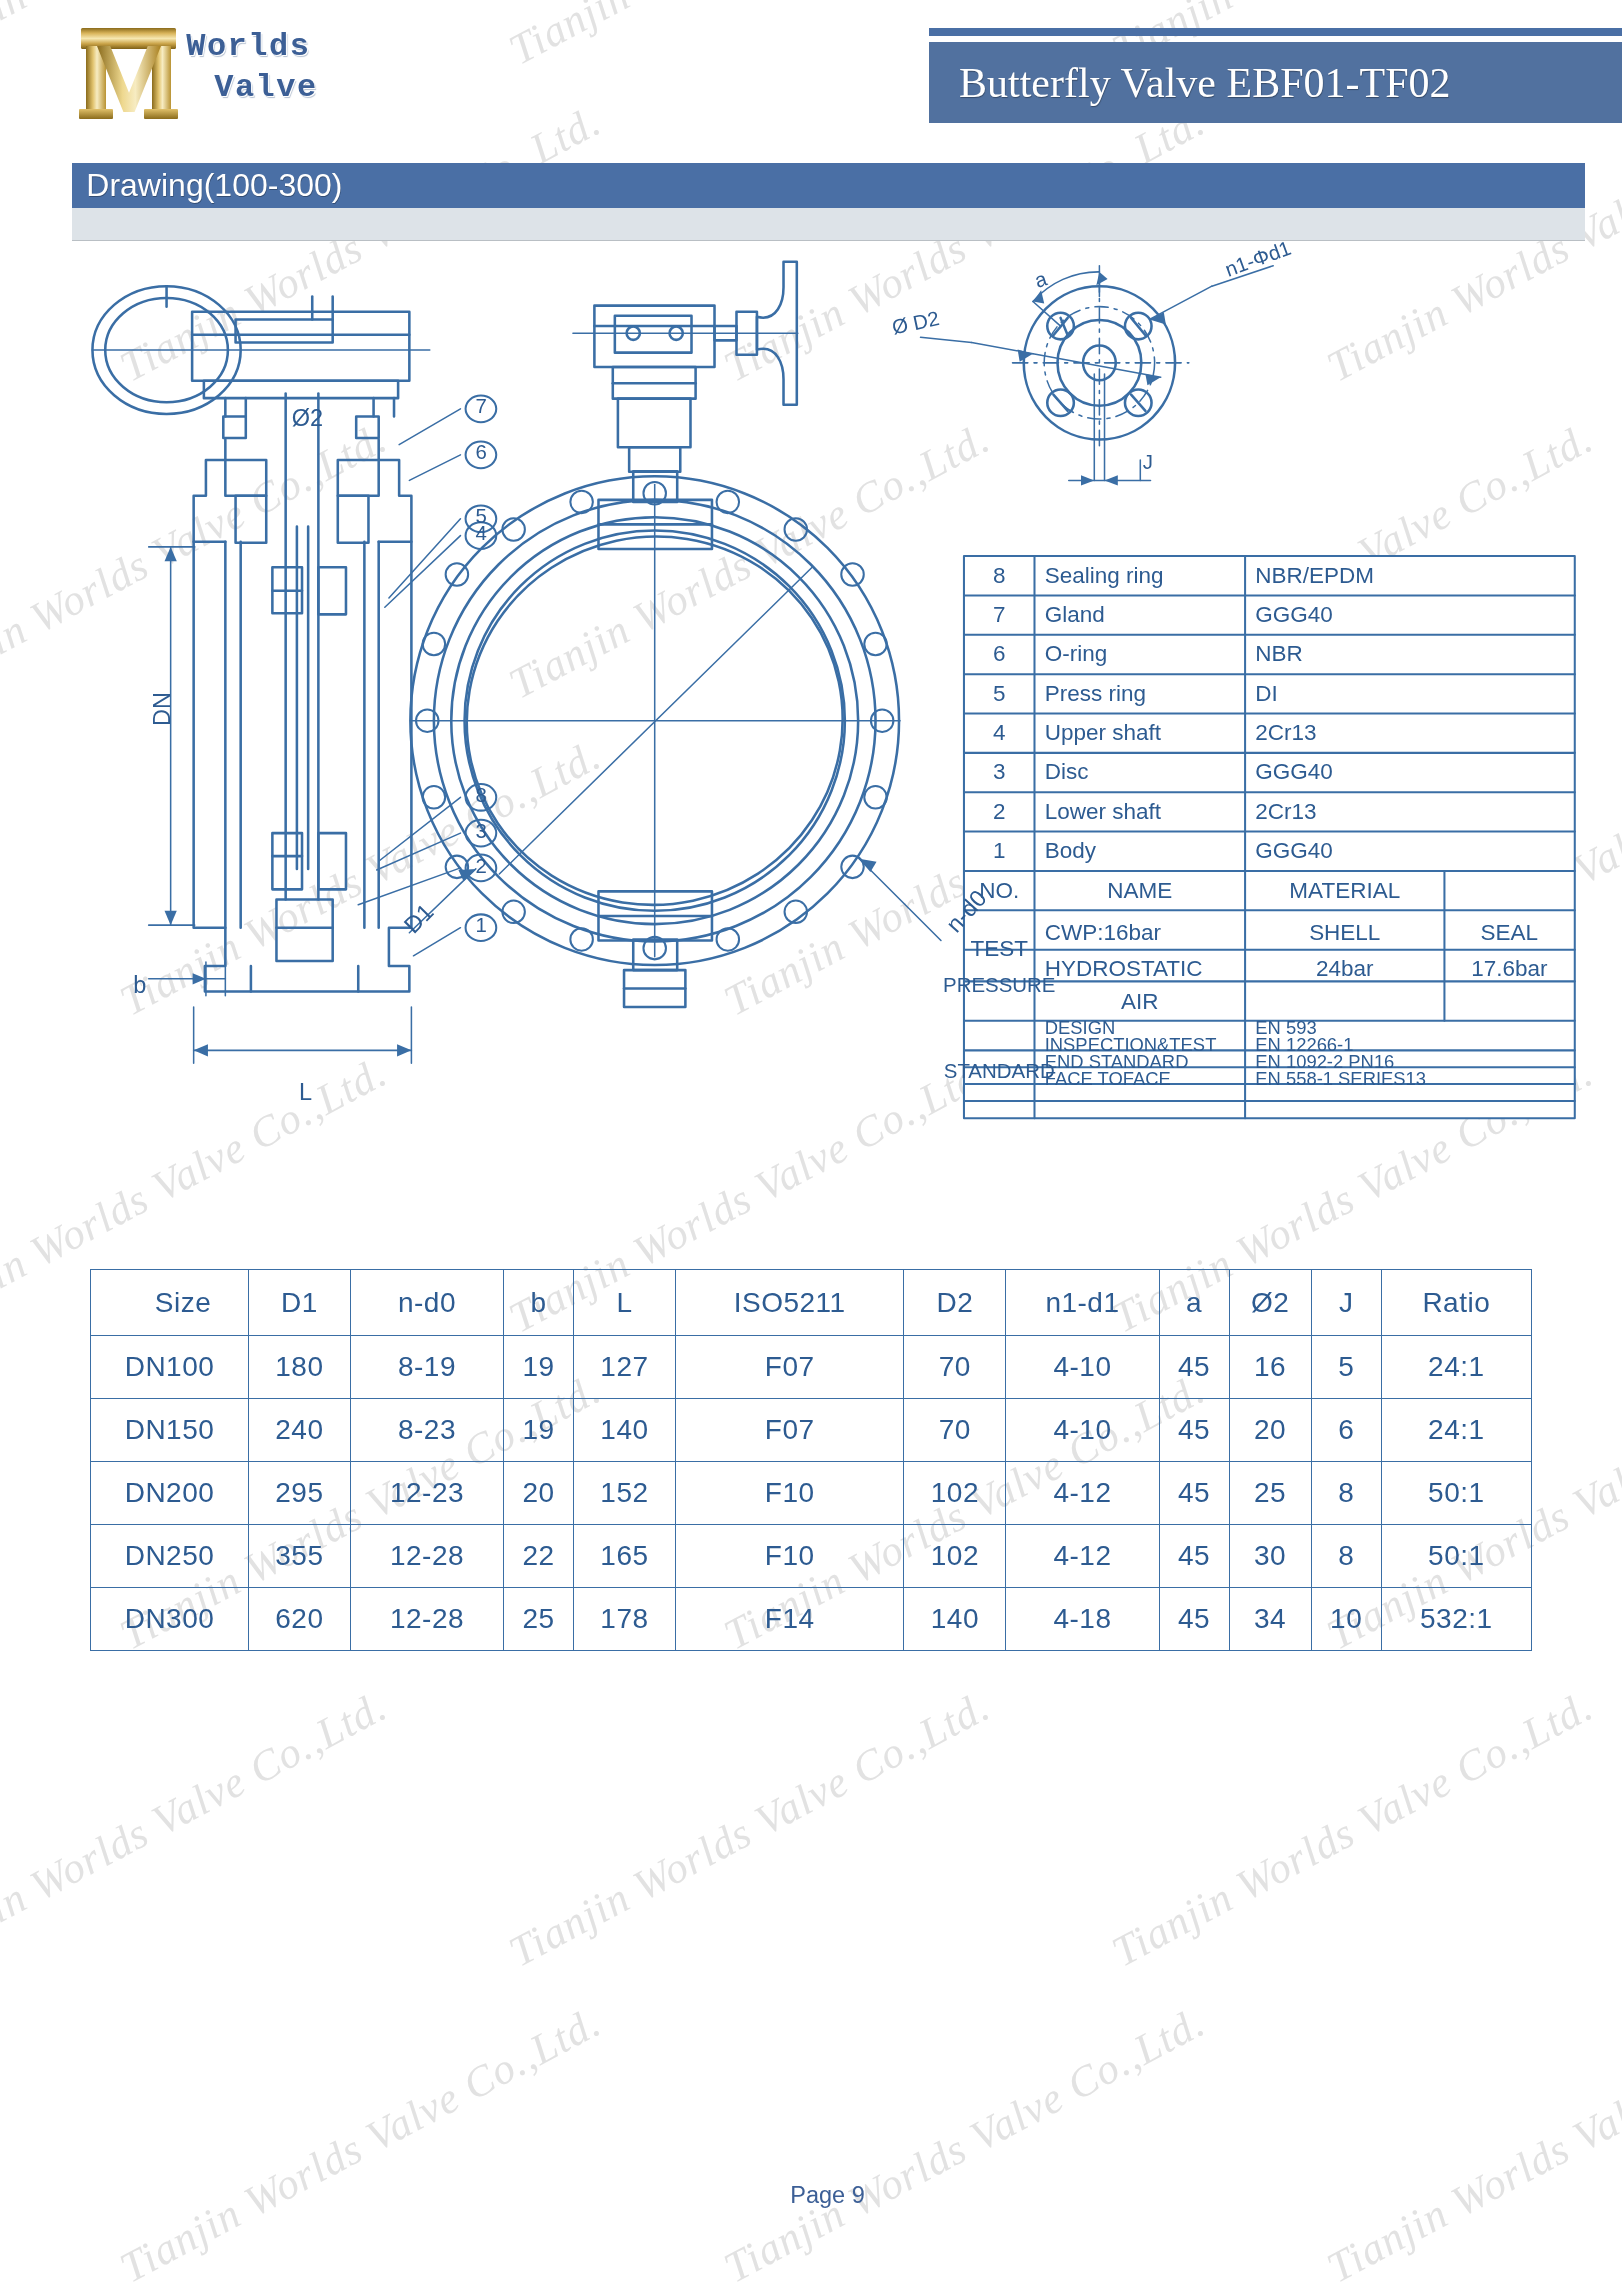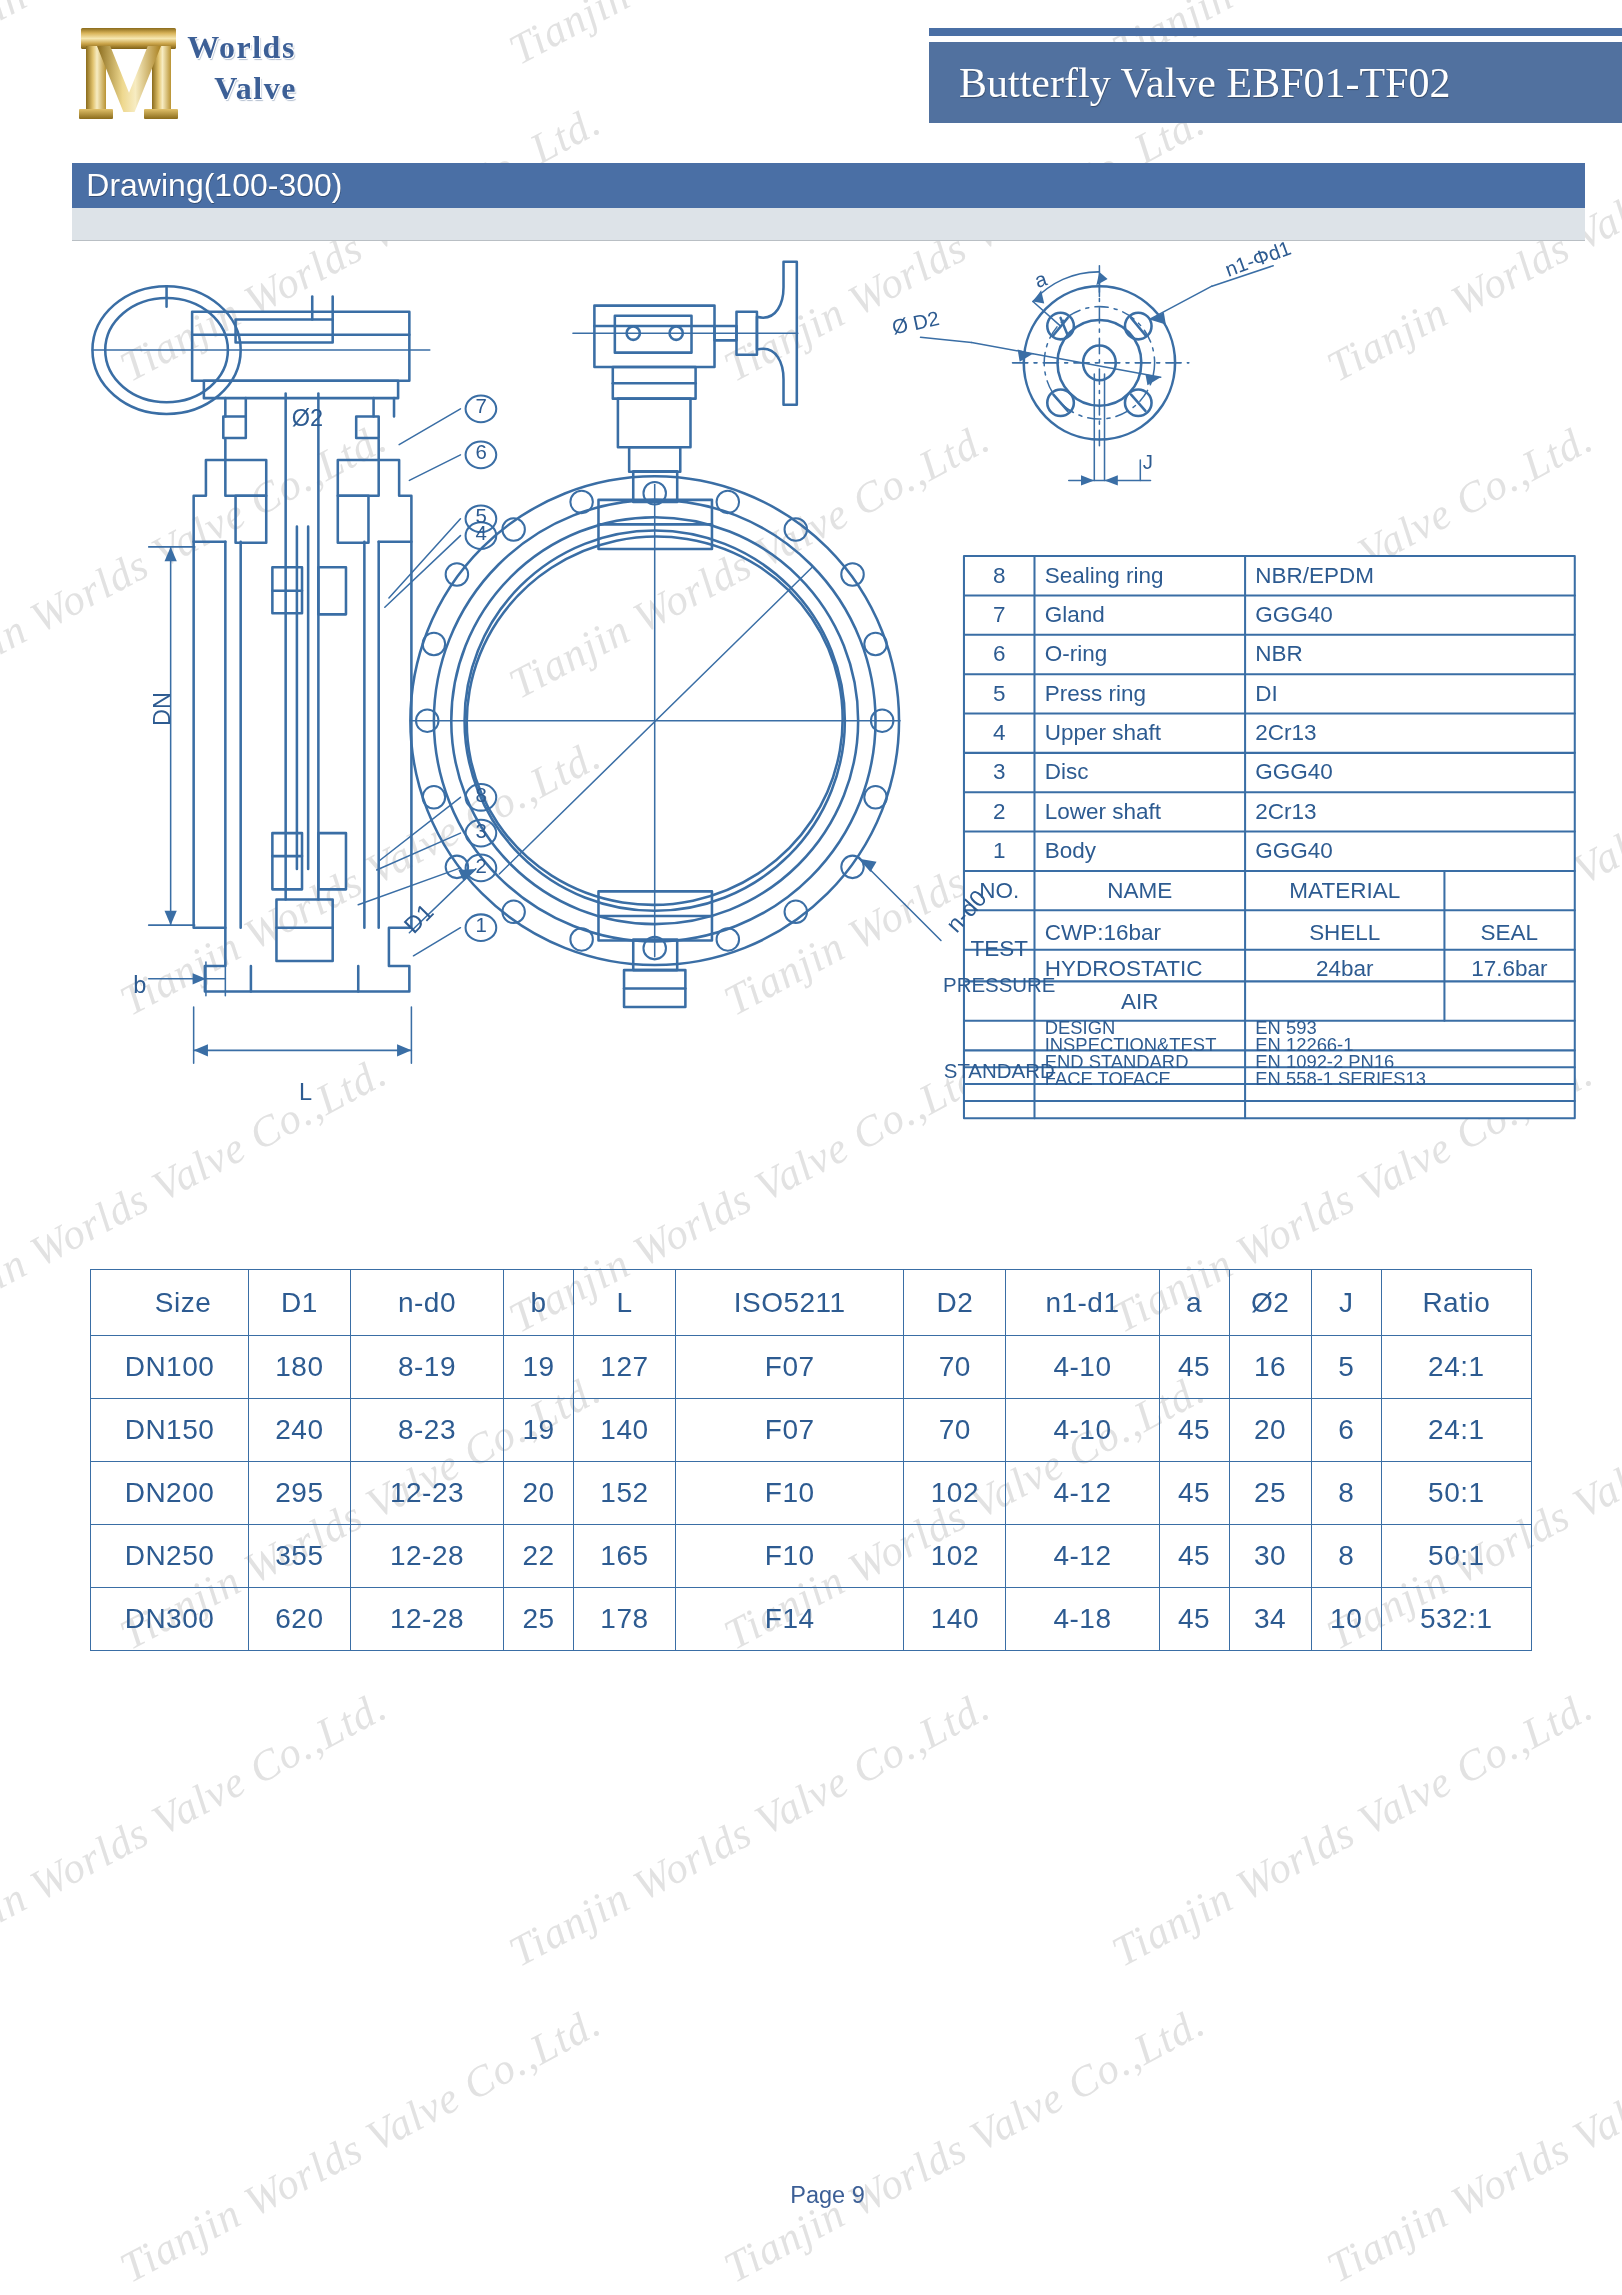--- a/index.html
+++ b/index.html
@@ -52,28 +52,27 @@
     background:linear-gradient(180deg,#e0c06a,#8a6b1c);
     border-radius:1px;
   }
   #logo-mark .footL{ left:2px; }
   #logo-mark .footR{ left:67px; }
   #logo-mark .vee{
     position:absolute; left:20.4px; top:26.6px; width:64px; height:66px;
   }
   #logo-text{ margin-left:7.2px; }
   #logo-text div{
-    font-family:Liberation Serif, serif;
+    font-family:Liberation Mono, monospace;
     font-weight:bold;
     font-size:32px;
     color:#3c5f96;
     letter-spacing:1.5px;
     text-shadow:1px 1px 0 #ffffff, 1.5px 1.5px 1px rgba(120,140,170,.55);
     line-height:1.28;
-    text-align:center;
   }
   #logo-text .l2{ padding-left:28px; }
 
   #title-box{
     position:absolute; left:929px; top:28px; width:695px; height:95px;
   }
   #title-topbar{
     position:absolute; left:0; top:0; width:100%; height:8.2px;
     background:#4a6fa5;
   }

